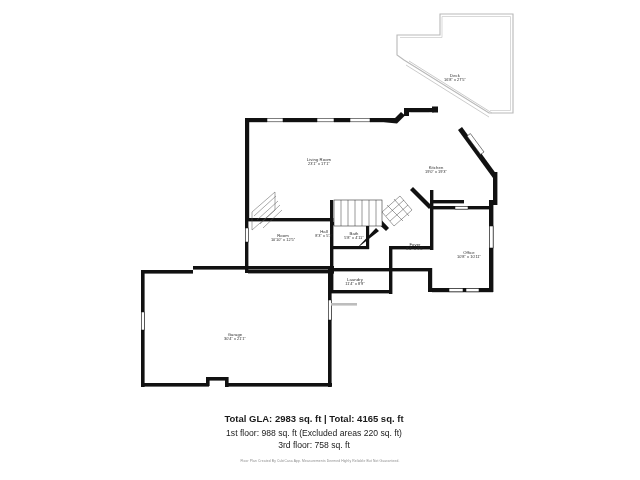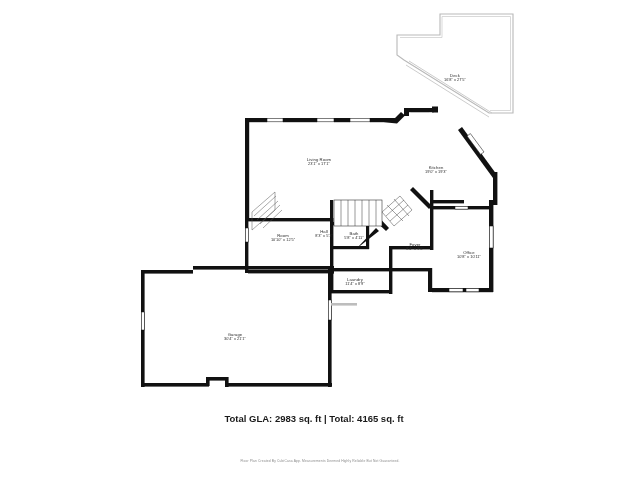--- a/index.html
+++ b/index.html
@@ -299,17 +299,19 @@
 
     <div class="room-label" style="left:235px; top:337px;">
       <span class="rl-name">Garage</span>
       <span class="rl-dim">30'4" x 21'1"</span>
     </div>
 
   </div>
 
   <div id="summary">
     <div class="sum-total">Total GLA: 2983 sq. ft | Total: 4165 sq. ft</div>
+    <div class="sum-line">1st floor: 988 sq. ft (Excluded areas 220 sq. ft)</div>
+    <div class="sum-line">3rd floor: 758 sq. ft</div>
   </div>
 
   <div id="disclaimer">Floor Plan Created By CubiCasa App. Measurements Deemed Highly Reliable But Not Guaranteed.</div>
 
 </div>
 
 </body></html>

